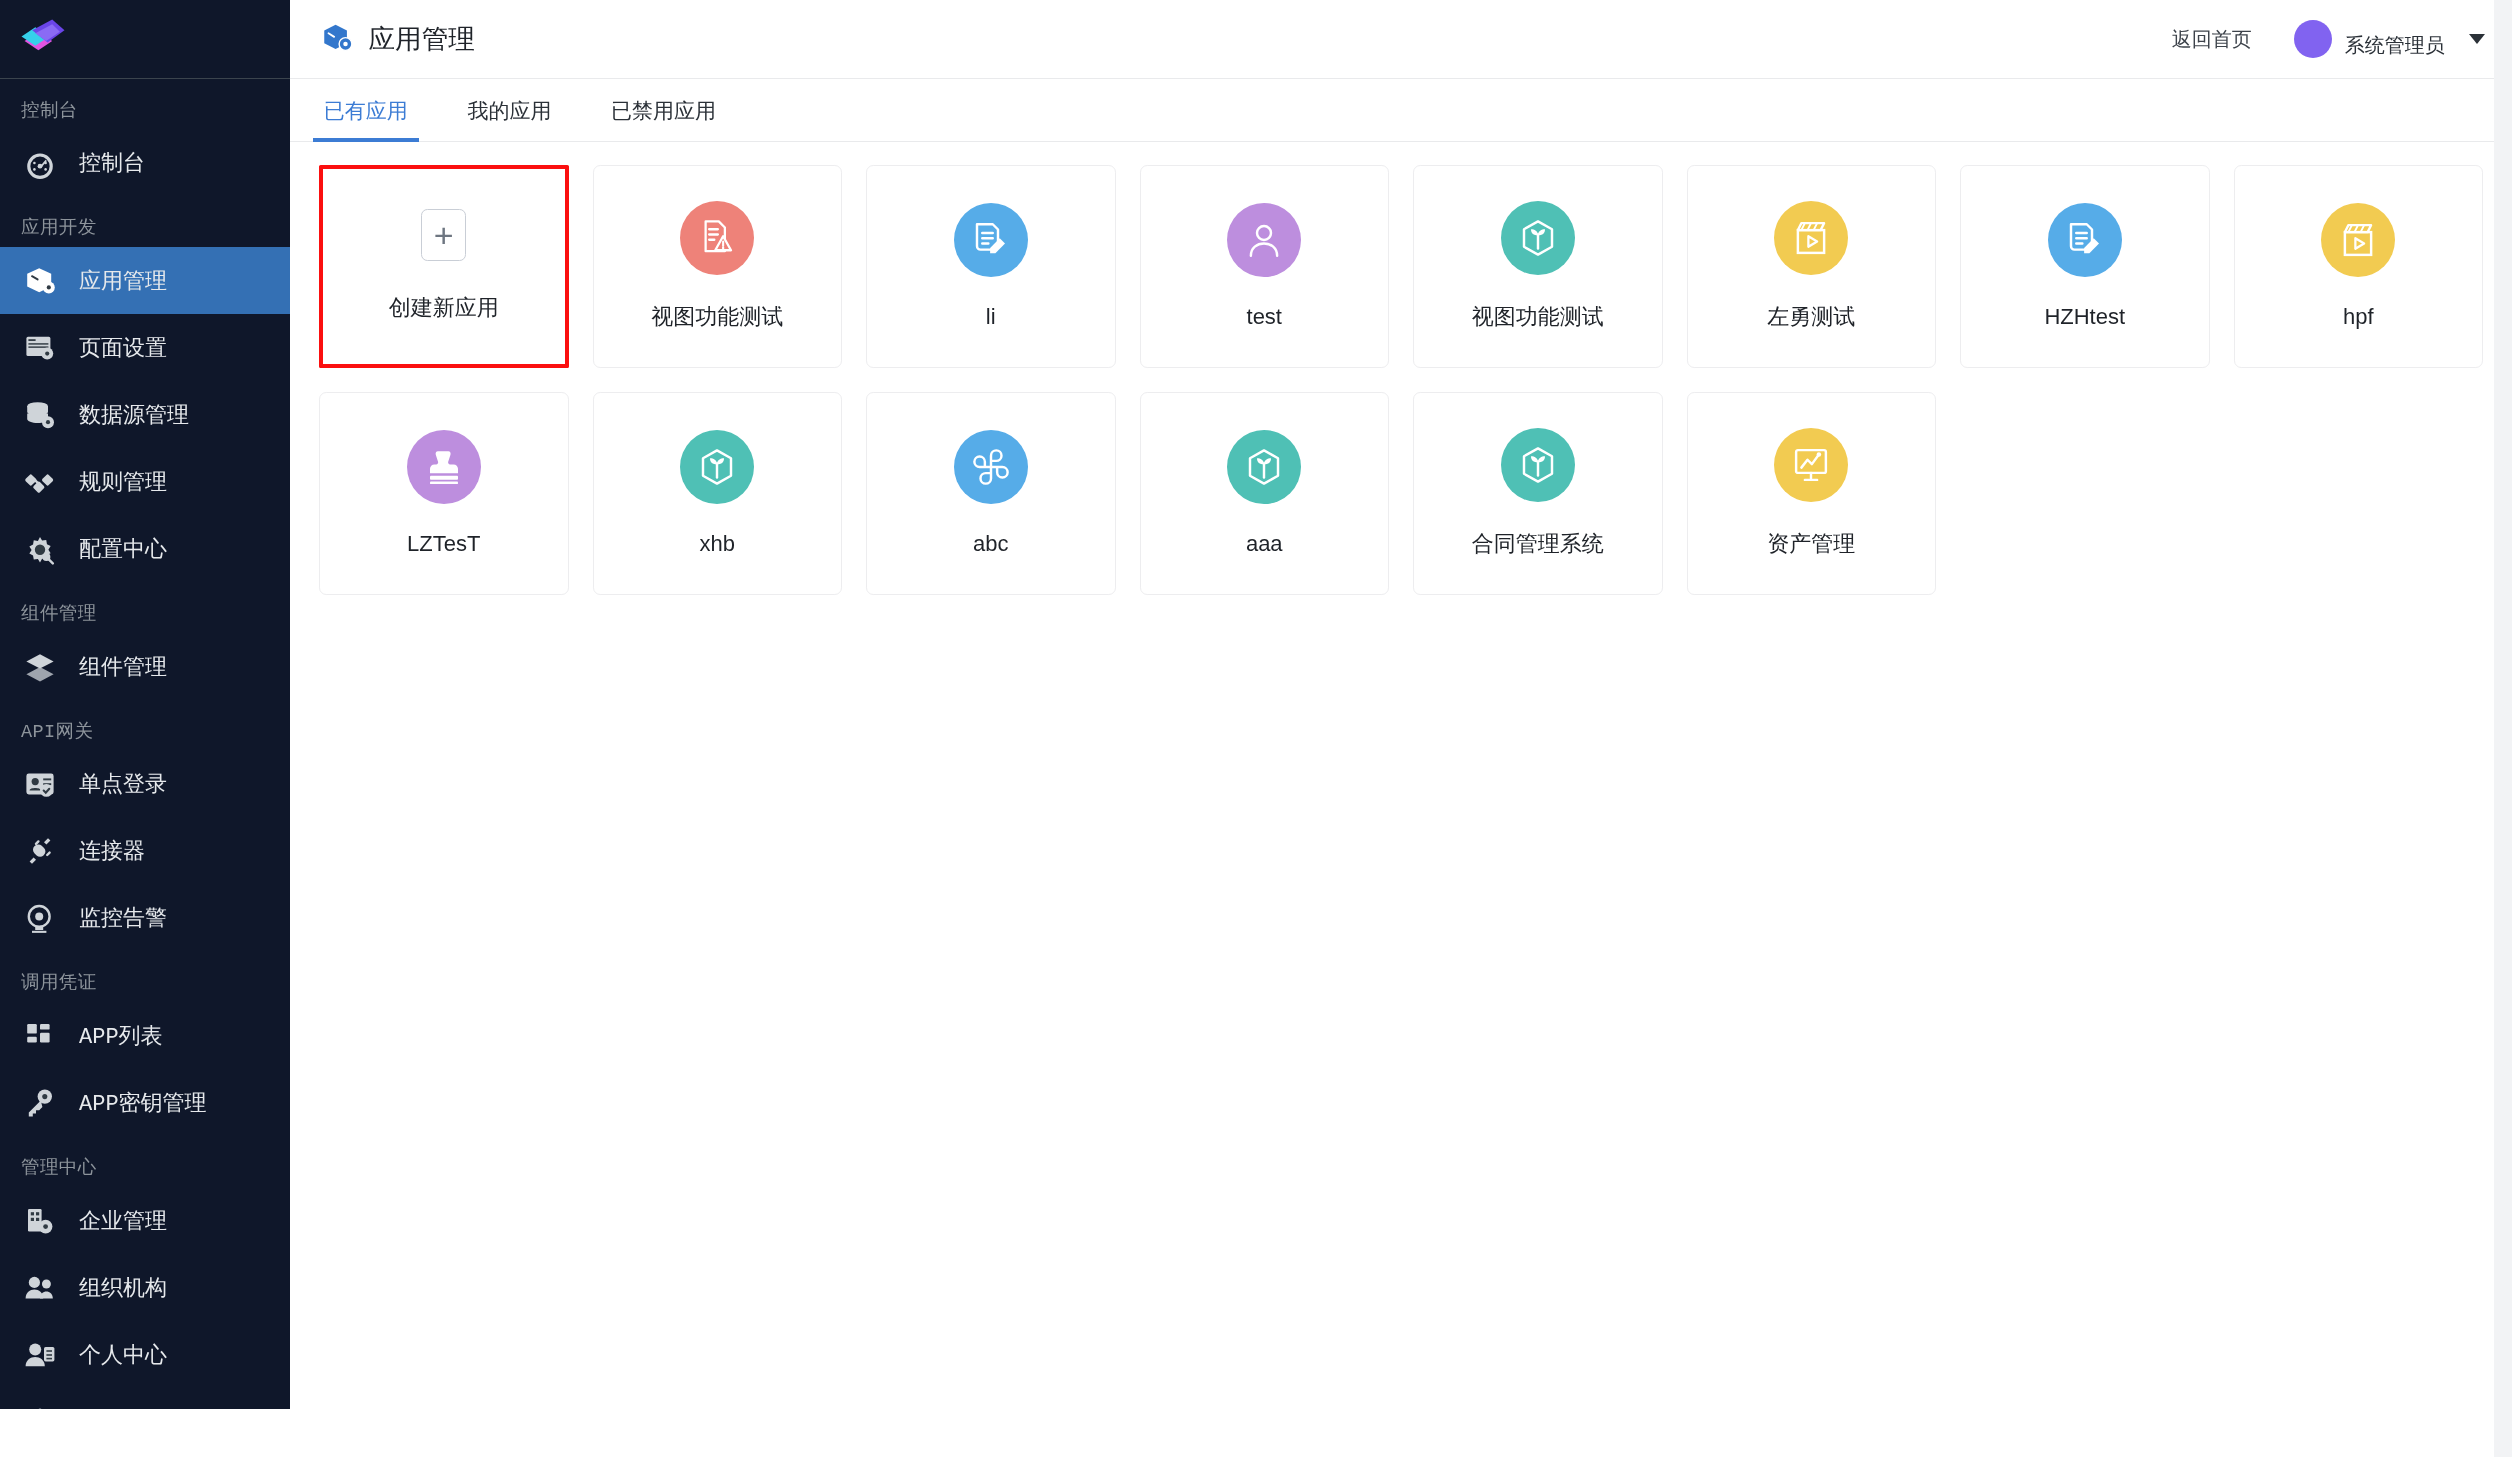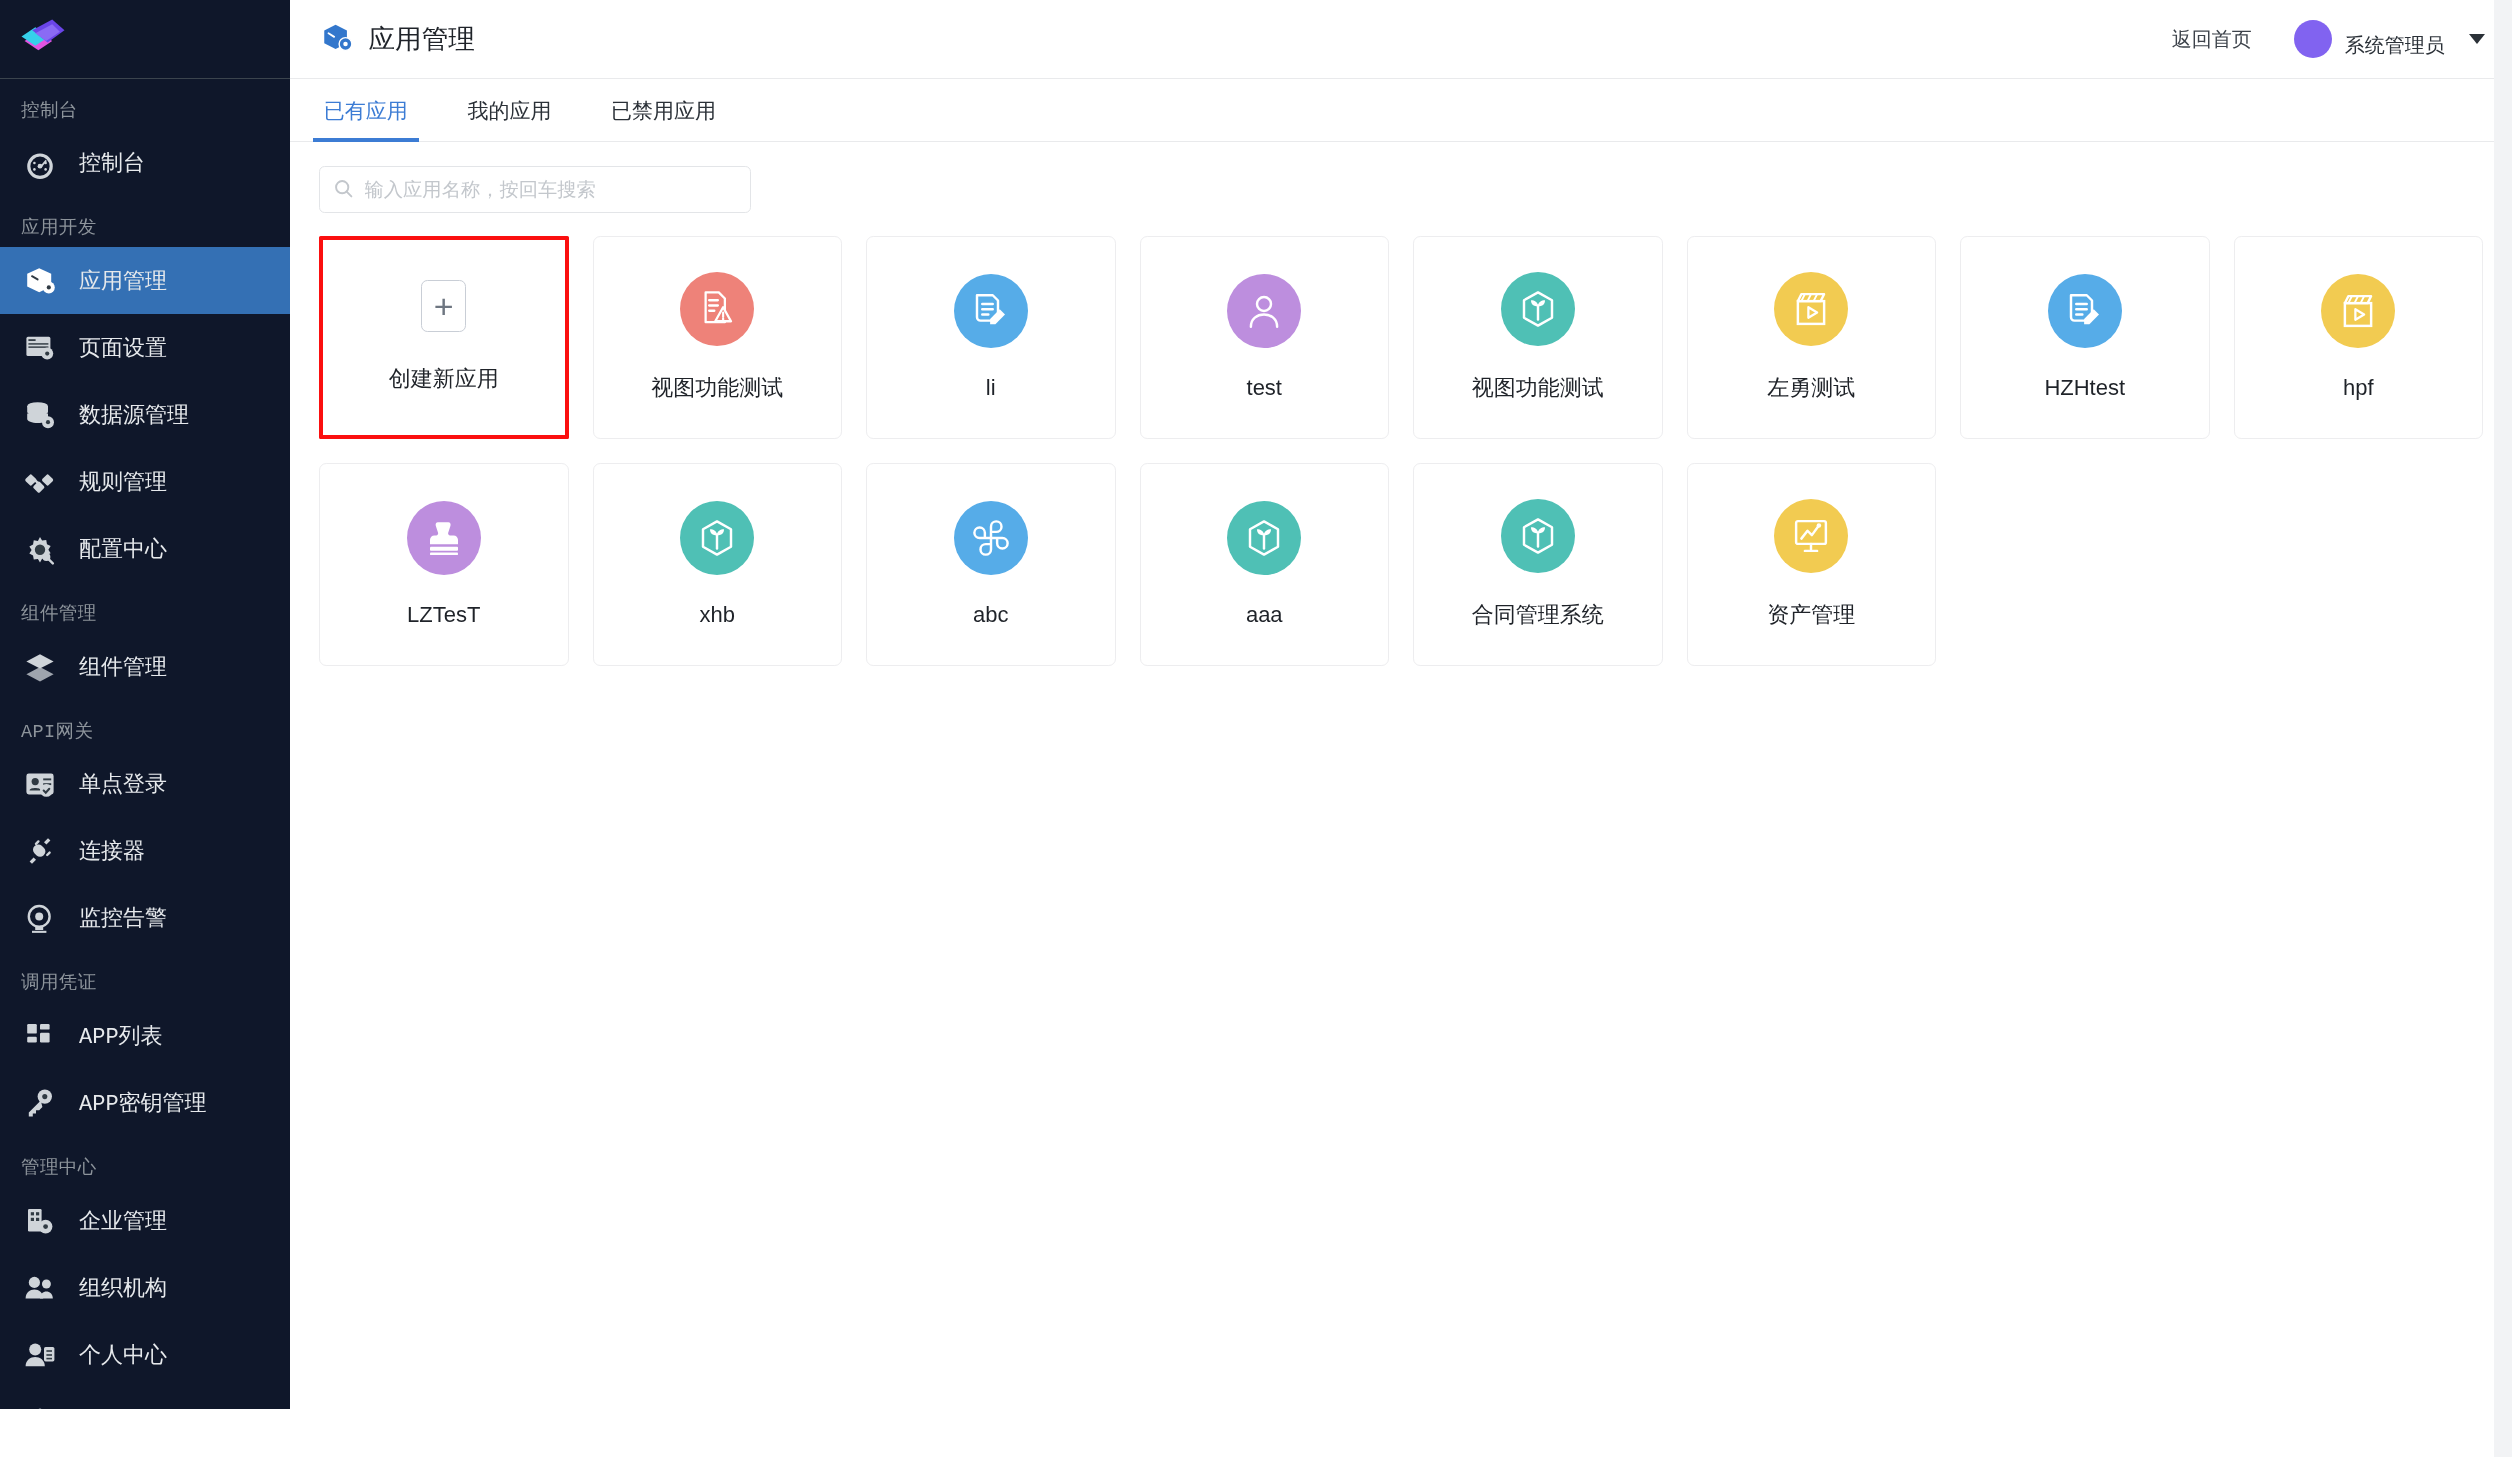--- a/index.html
+++ b/index.html
@@ -337,31 +337,20 @@
         </span>
       </div>
     </header>
 
     <div class="tabs" id="tabs-row">
         <div class="tab active">已有应用</div>
         <div class="tab">我的应用</div>
         <div class="tab">已禁用应用</div>
       </div>
 
-    <div class="search-row">
-      <div class="search-box">
-        <span>
-          <svg viewBox="0 0 24 24">
-              <circle cx="10.5" cy="10.5" r="7"></circle>
-              <line x1="15.6" y1="15.6" x2="21" y2="21" stroke-linecap="round"></line>
-            </svg>
-        </span>
-        <input class="search-input" type="text" placeholder="输入应用名称，按回车搜索" style="">
-      </div>
-    </div>
 
     <div class="grid-wrap">
       <div class="grid" id="app-grid">
           <div class="card highlight">
             <span class="plus-box"></span>
             <span class="card-name">创建新应用</span>
           </div>
           <div class="card">
             <span class="card-ico" style="background:#ee8279">
               <svg viewBox="0 0 48 48">

